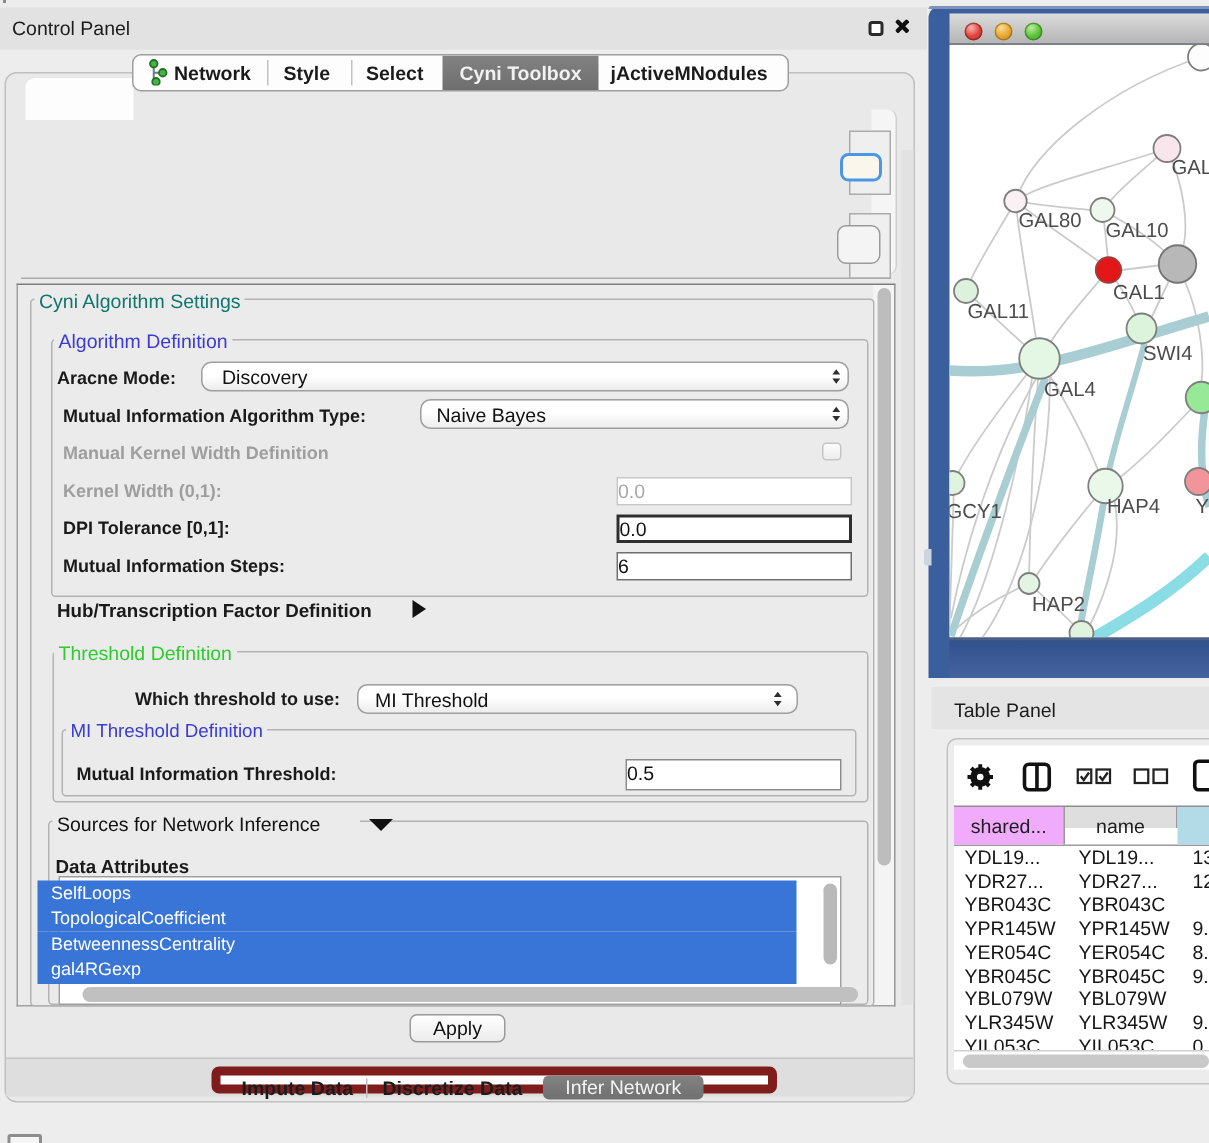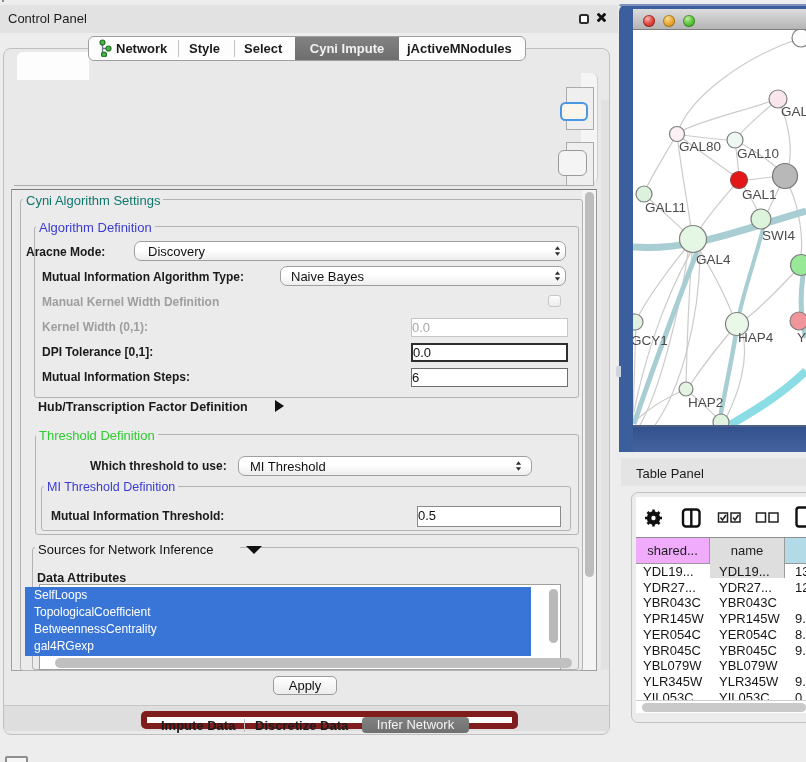--- a/index.html
+++ b/index.html
@@ -96,21 +96,21 @@
   <div class="abs" id="scrollpane"></div>
   <div class="abs" id="vtrack"></div>
   <div class="abs" id="vthumb"></div>
 
   <div class="gbox" style="left:20px;top:199px;width:561px;height:470px;"></div>
   <div class="gtitle" style="left:23px;top:193px;color:#0f766e;font-size:13px;">Cyni Algorithm Settings</div>
 
   <div class="gbox" style="left:34px;top:226px;width:543px;height:170px;"></div>
   <div class="gtitle blue" style="left:36px;top:220px;font-size:13px;">Algorithm Definition</div>
 
-  <div class="lab" style="left:26px;top:245px;">Aracne Mode:</div>
+  <div class="lab" style="left:38px;top:245px;">Aracne Mode:</div>
   <div class="combo" style="left:134px;top:240.5px;width:432px;height:20.5px;"></div>
   <div class="combotxt" style="left:148px;top:244px;">Discovery</div>
   <svg class="abs" style="left:553.5px;top:245px;" width="7" height="12" viewBox="0 0 8 12">
       <path d="M4,0.5 L7,4.5 L1,4.5 Z" fill="#2e2e2e"></path>
       <path d="M4,11.5 L7,7.5 L1,7.5 Z" fill="#2e2e2e"></path>
     </svg>
 
   <div class="lab" style="left:42px;top:270px;">Mutual Information Algorithm Type:</div>
   <div class="combo" style="left:280px;top:265.5px;width:286px;height:20.5px;"></div>
   <div class="combotxt" style="left:291px;top:269px;">Naive Bayes</div>
@@ -288,21 +288,21 @@
         <rect x="769" y="513" width="9" height="9"></rect>
       </g>
       <g fill="none" stroke="#222" stroke-width="1.6">
         <path d="M720.5,517.5 l2,2.5 l3.5,-5"></path>
         <path d="M733,517.5 l2,2.5 l3.5,-5"></path>
       </g>
       <rect x="796.5" y="507.5" width="14" height="19" rx="2.5" fill="#fff" stroke="#111" stroke-width="2.4"></rect>
     </svg>
     <div class="abs" style="left:0px;top:40px;width:170px;height:27px;border-top:1px solid #8e8e8e;border-bottom:1px solid #9a9a9a;box-sizing:border-box;">
       <div class="abs" style="left:0;top:0;width:73px;height:25px;background:#f0abfc;border-right:1px solid #9a9a9a;text-align:center;font-size:13px;line-height:25px;color:#1d1d1d;">shared...</div>
-      <div class="abs" style="left:74px;top:0;width:74px;height:40px;background:#dedede;border-right:1px solid #9a9a9a;text-align:center;font-size:13px;line-height:25px;color:#1d1d1d;">name</div>
+      <div class="abs" style="left:74px;top:0;width:74px;height:14px;background:#dedede;border-right:1px solid #9a9a9a;text-align:center;font-size:13px;line-height:25px;color:#1d1d1d;">name</div>
       <div class="abs" style="left:149px;top:0;width:21px;height:25px;background:#b3dbe7;"></div>
     </div>
     <div class="abs" id="tweets" style="left:0;top:67px;width:170px;height:136px;overflow:hidden;font-size:13px;color:#161616;">
         <div style="position:absolute;left:7px;top:0px;">YDL19...</div>
         <div style="position:absolute;left:83px;top:0px;">YDL19...</div>
         <div style="position:absolute;left:159px;top:0px;">13</div>
         <div style="position:absolute;left:7px;top:15.7px;">YDR27...</div>
         <div style="position:absolute;left:83px;top:15.7px;">YDR27...</div>
         <div style="position:absolute;left:159px;top:15.7px;">12</div>
         <div style="position:absolute;left:7px;top:31.4px;">YBR043C</div>
@@ -332,21 +332,21 @@
     </div>
   </div>
 
   <div class="abs" style="left:17px;top:52px;width:72px;height:28px;background:#fdfdfd;border-radius:6px 0 0 0;"></div>
   <div class="abs" id="tabbar">
     <span class="tabtxt" style="left:27px;">Network</span>
     <span class="tabsep" style="left:89px;"></span>
     <span class="tabtxt" style="left:100px;">Style</span>
     <span class="tabsep" style="left:145px;"></span>
     <span class="tabtxt" style="left:155px;">Select</span>
-    <div id="tab-cyni">Cyni Impute</div>
+    <div id="tab-cyni">Cyni Toolbox</div>
     <span class="tabtxt" style="left:318px;">jActiveMNodules</span>
     <svg style="position:absolute;left:9px;top:2px;" width="15" height="18" viewBox="0 0 15 18">
       <line x1="4.5" y1="4" x2="4.5" y2="16" stroke="#6b7b8c" stroke-width="1.3"></line>
       <line x1="4.5" y1="9.5" x2="10" y2="9.5" stroke="#6b7b8c" stroke-width="1.3"></line>
       <circle cx="4.5" cy="3.5" r="2.5" fill="#4cb04c" stroke="#1c741c" stroke-width="1.2"></circle>
       <circle cx="10.5" cy="9.5" r="2.5" fill="#4cb04c" stroke="#1c741c" stroke-width="1.2"></circle>
       <circle cx="6" cy="15.5" r="2.5" fill="#4cb04c" stroke="#1c741c" stroke-width="1.2"></circle>
     </svg>
   </div>
 

